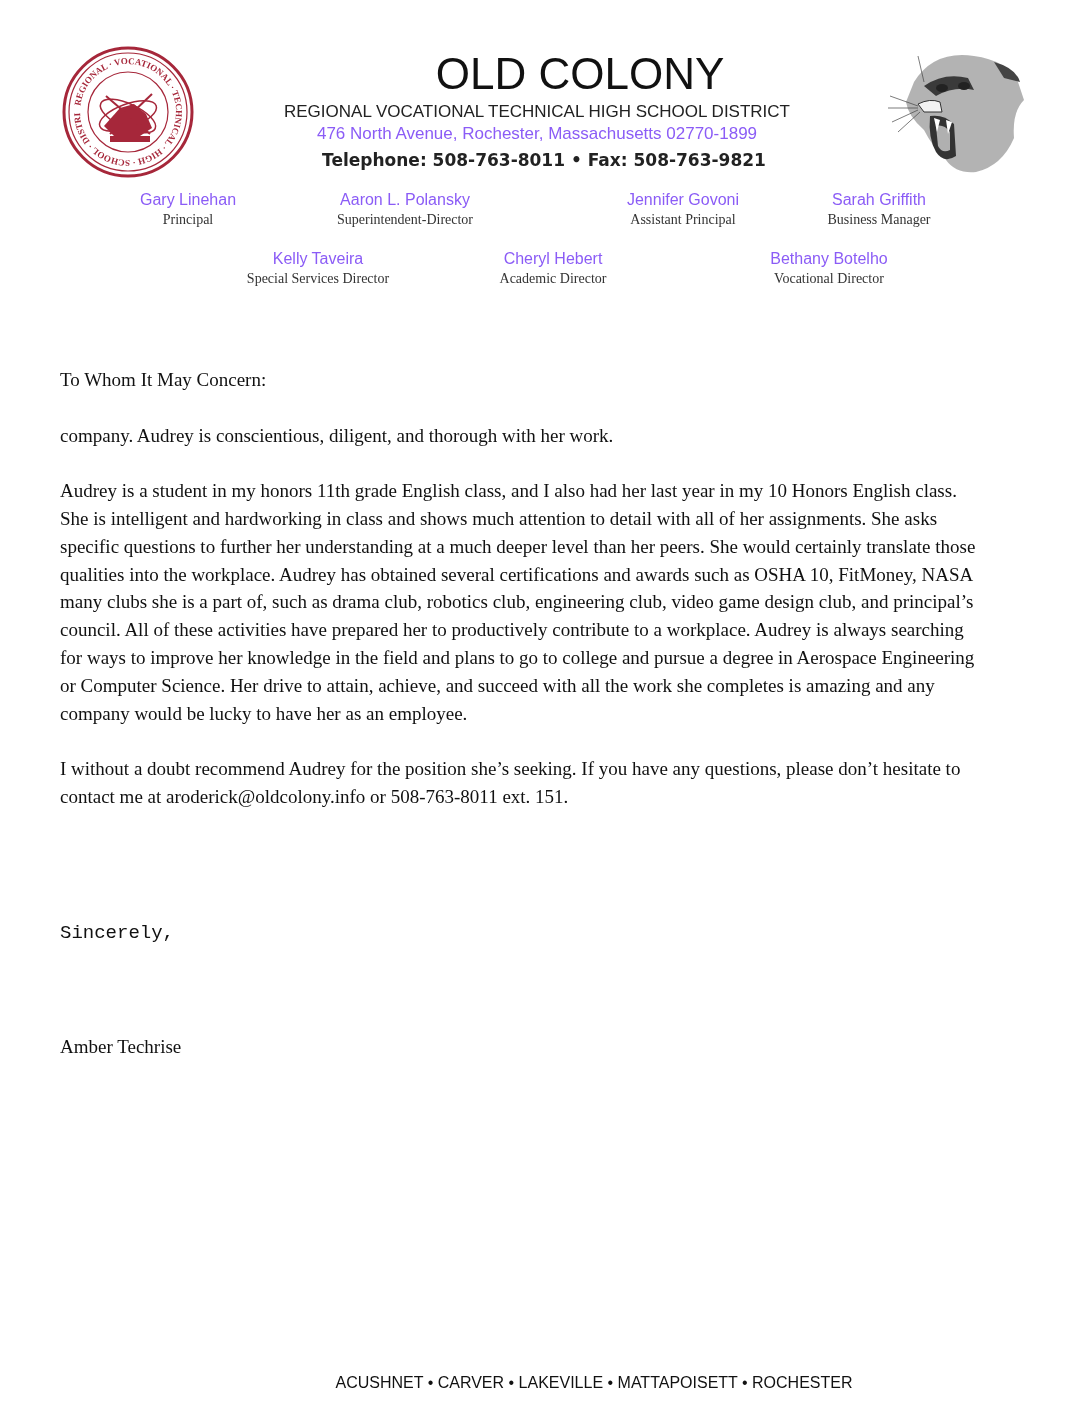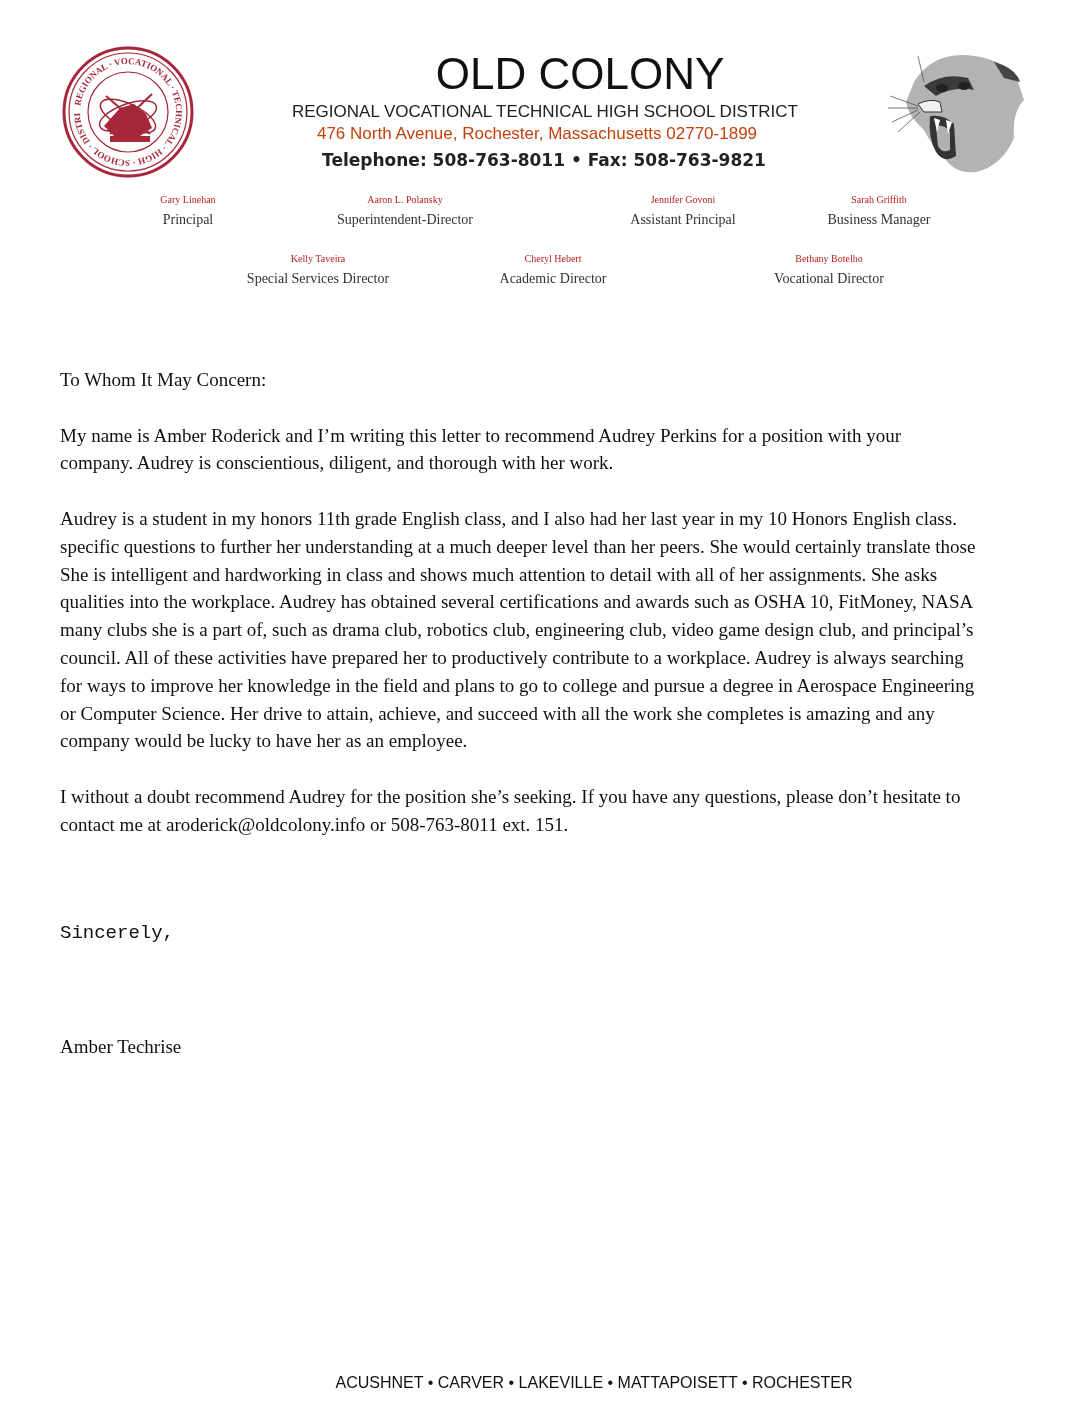--- a/index.html
+++ b/index.html
@@ -11,35 +11,35 @@
     .seal { left: 60px; top: 44px; width: 136px; height: 136px; }
     .cougar { left: 884px; top: 42px; width: 146px; height: 136px; }
     .title {
       left: 0; width: 1088px; top: 48px; text-align: center;
       font-family: "Liberation Sans", sans-serif; font-size: 44px; line-height: 52px;
       color: #111;
       padding-left: 36px;
     }
     .subtitle {
       left: 0; width: 1074px; top: 101px; text-align: center;
-      font-family: "Liberation Sans", sans-serif; font-size: 17px; line-height: 22px; color: #222; padding-left: 8px;
+      font-family: "Liberation Sans", sans-serif; font-size: 17px; line-height: 22px; color: #222;
     }
     .address {
       left: 0; width: 1074px; top: 123px; text-align: center;
-      font-family: "Liberation Sans", sans-serif; font-size: 17px; line-height: 22px; color: #c2410c;
+      font-family: "Liberation Sans", sans-serif; font-size: 17px; line-height: 22px; color: #8b5cf6;
     }
     .phone {
       left: 0; width: 1088px; top: 151px; text-align: center;
       font-family: "DejaVu Sans", sans-serif; font-size: 17px; line-height: 18px; color: #222; font-weight: bold;
     }
     .staff {
       position: absolute; text-align: center; white-space: nowrap;
     }
     .staff .name {
-      font-family: Liberation Serif, serif; font-size: 10px; line-height: 20px; color: #b91c1c;
+      font-family: Liberation Sans, sans-serif; font-size: 16px; line-height: 20px; color: #8b5cf6;
     }
     .staff .role {
       font-family: "Liberation Serif", serif; font-size: 14px; line-height: 20px; color: #333;
     }
     .letter {
       left: 60px; top: 366px; width: 990px;
       font-family: "Liberation Serif", serif; font-size: 19px; line-height: 27.8px; color: #111;
     }
     .letter p { margin: 0; }
     .gap { height: 27.8px; }
@@ -127,28 +127,27 @@
 </div>
 <div class="staff" style="left:754px; top:249px; width:150px;">
   <div class="name">Bethany Botelho</div>
   <div class="role">Vocational Director</div>
 </div>
 
 <div class="abs letter">
   <p>To Whom It May Concern:</p>
   <div class="gap"></div>
   <div>
-    <p>My name is Amber Roderick and I’m writing this letter to recommend Audrey Perkins for a position with your</p>
     <p>company.  Audrey is conscientious, diligent, and thorough with her work.</p>
   </div>
   <div class="gap"></div>
   <div>
     <p>Audrey is a student in my honors 11th grade English class, and I also had her last year in my 10 Honors English class.</p>
+    <p>She is intelligent and hardworking in class and shows much attention to detail with all of her assignments.  She asks</p>
     <p>specific questions to further her understanding at a much deeper level than her peers.  She would certainly translate those</p>
-    <p>She is intelligent and hardworking in class and shows much attention to detail with all of her assignments.  She asks</p>
     <p>qualities into the workplace.  Audrey has obtained several certifications and awards such as OSHA 10, FitMoney, NASA</p>
     <p>many clubs she is a part of, such as drama club, robotics club, engineering club, video game design club, and principal’s</p>
     <p>council.  All of these activities have prepared her to productively contribute to a workplace.  Audrey is always searching</p>
     <p>for ways to improve her knowledge in the field and plans to go to college and pursue a degree in Aerospace Engineering</p>
     <p>or Computer Science. Her drive to attain, achieve, and succeed with all the work she completes is amazing and any</p>
     <p>company would be lucky to have her as an employee.</p>
   </div>
   <div class="gap"></div>
   <div>
     <p>I without a doubt recommend Audrey for the position she’s seeking.  If you have any questions, please don’t hesitate to</p>

